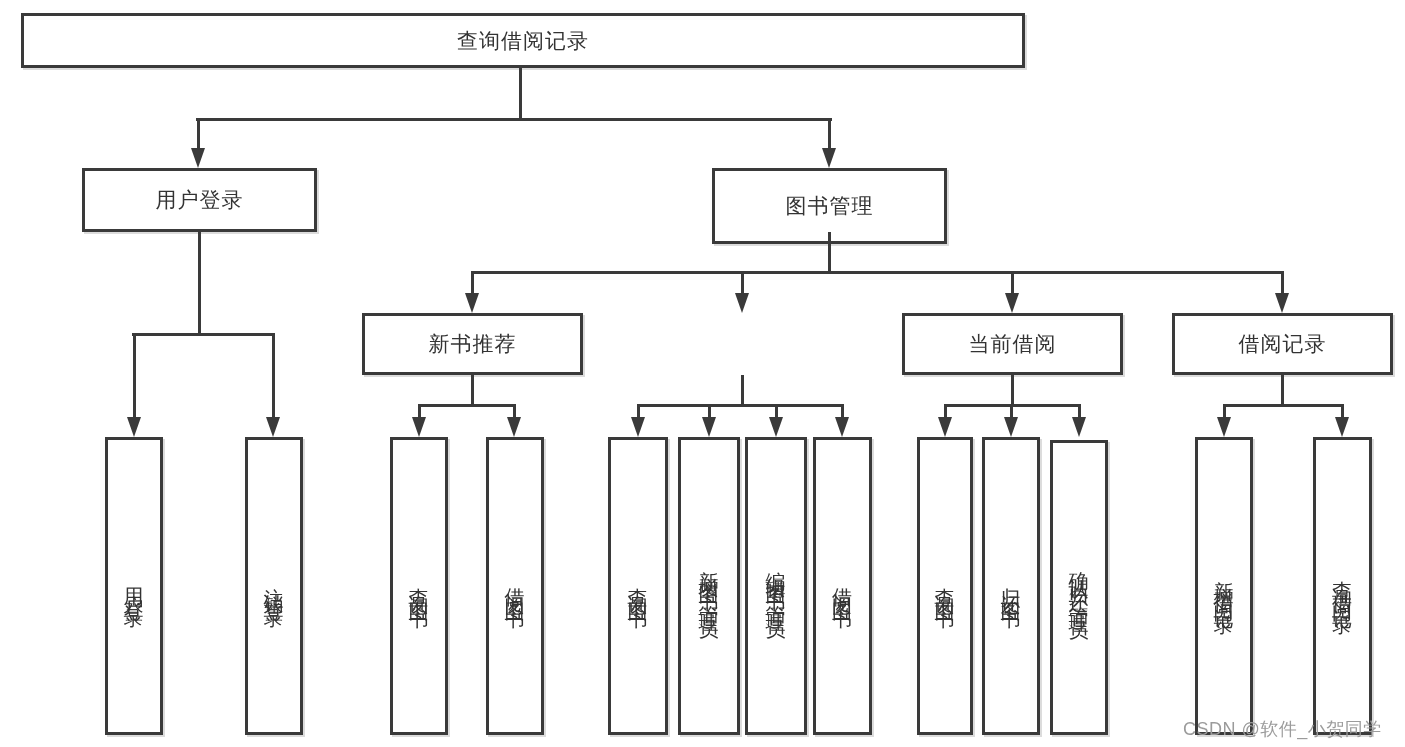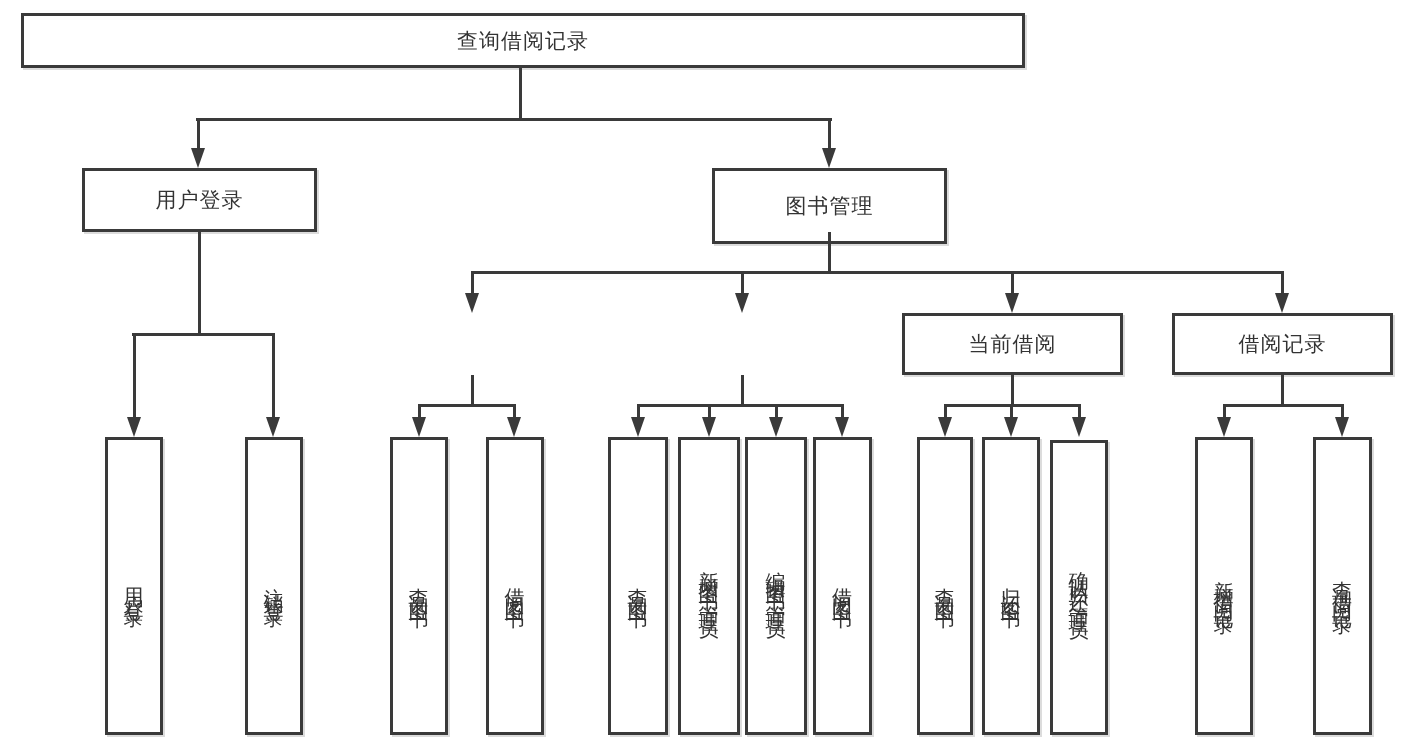--- a/index.html
+++ b/index.html
@@ -63,20 +63,23 @@
   <div class="hline" style="left:471px;top:271px;width:812px"></div>
   <div class="vline" style="left:471px;top:271px;height:26px"></div>
   <div class="ah" style="left:465px;top:293px"></div>
   <div class="vline" style="left:741px;top:271px;height:26px"></div>
   <div class="ah" style="left:735px;top:293px"></div>
   <div class="vline" style="left:1011px;top:271px;height:26px"></div>
   <div class="ah" style="left:1005px;top:293px"></div>
   <div class="vline" style="left:1281px;top:271px;height:26px"></div>
   <div class="ah" style="left:1275px;top:293px"></div>
 
+  <div class="box" style="left:362px;top:313px;width:221px;height:62px">
+    <span class="hlabel">新书推荐</span>
+  </div>
   <div class="box" style="left:1172px;top:313px;width:221px;height:62px">
     <span class="hlabel">借阅记录</span>
   </div>
   <div class="box" style="left:902px;top:313px;width:221px;height:62px">
     <span class="hlabel">当前借阅</span>
   </div>
 
   <div class="vline" style="left:471px;top:375px;height:31px"></div>
   <div class="hline" style="left:418px;top:404px;width:98px"></div>
   <div class="vline" style="left:418px;top:404px;height:17px"></div>
@@ -148,14 +151,15 @@
     <span class="vlabel">确认归还（管理员）</span>
   </div>
 
   <div class="box" style="left:1195px;top:437px;width:58px;height:298px">
     <span class="vlabel">新增借阅记录</span>
   </div>
   <div class="box" style="left:1313px;top:437px;width:59px;height:298px">
     <span class="vlabel">查询借阅记录</span>
   </div>
 
+  <div class="watermark">CSDN @软件_小贺同学</div>
 
 </div>
 
 </body></html>

